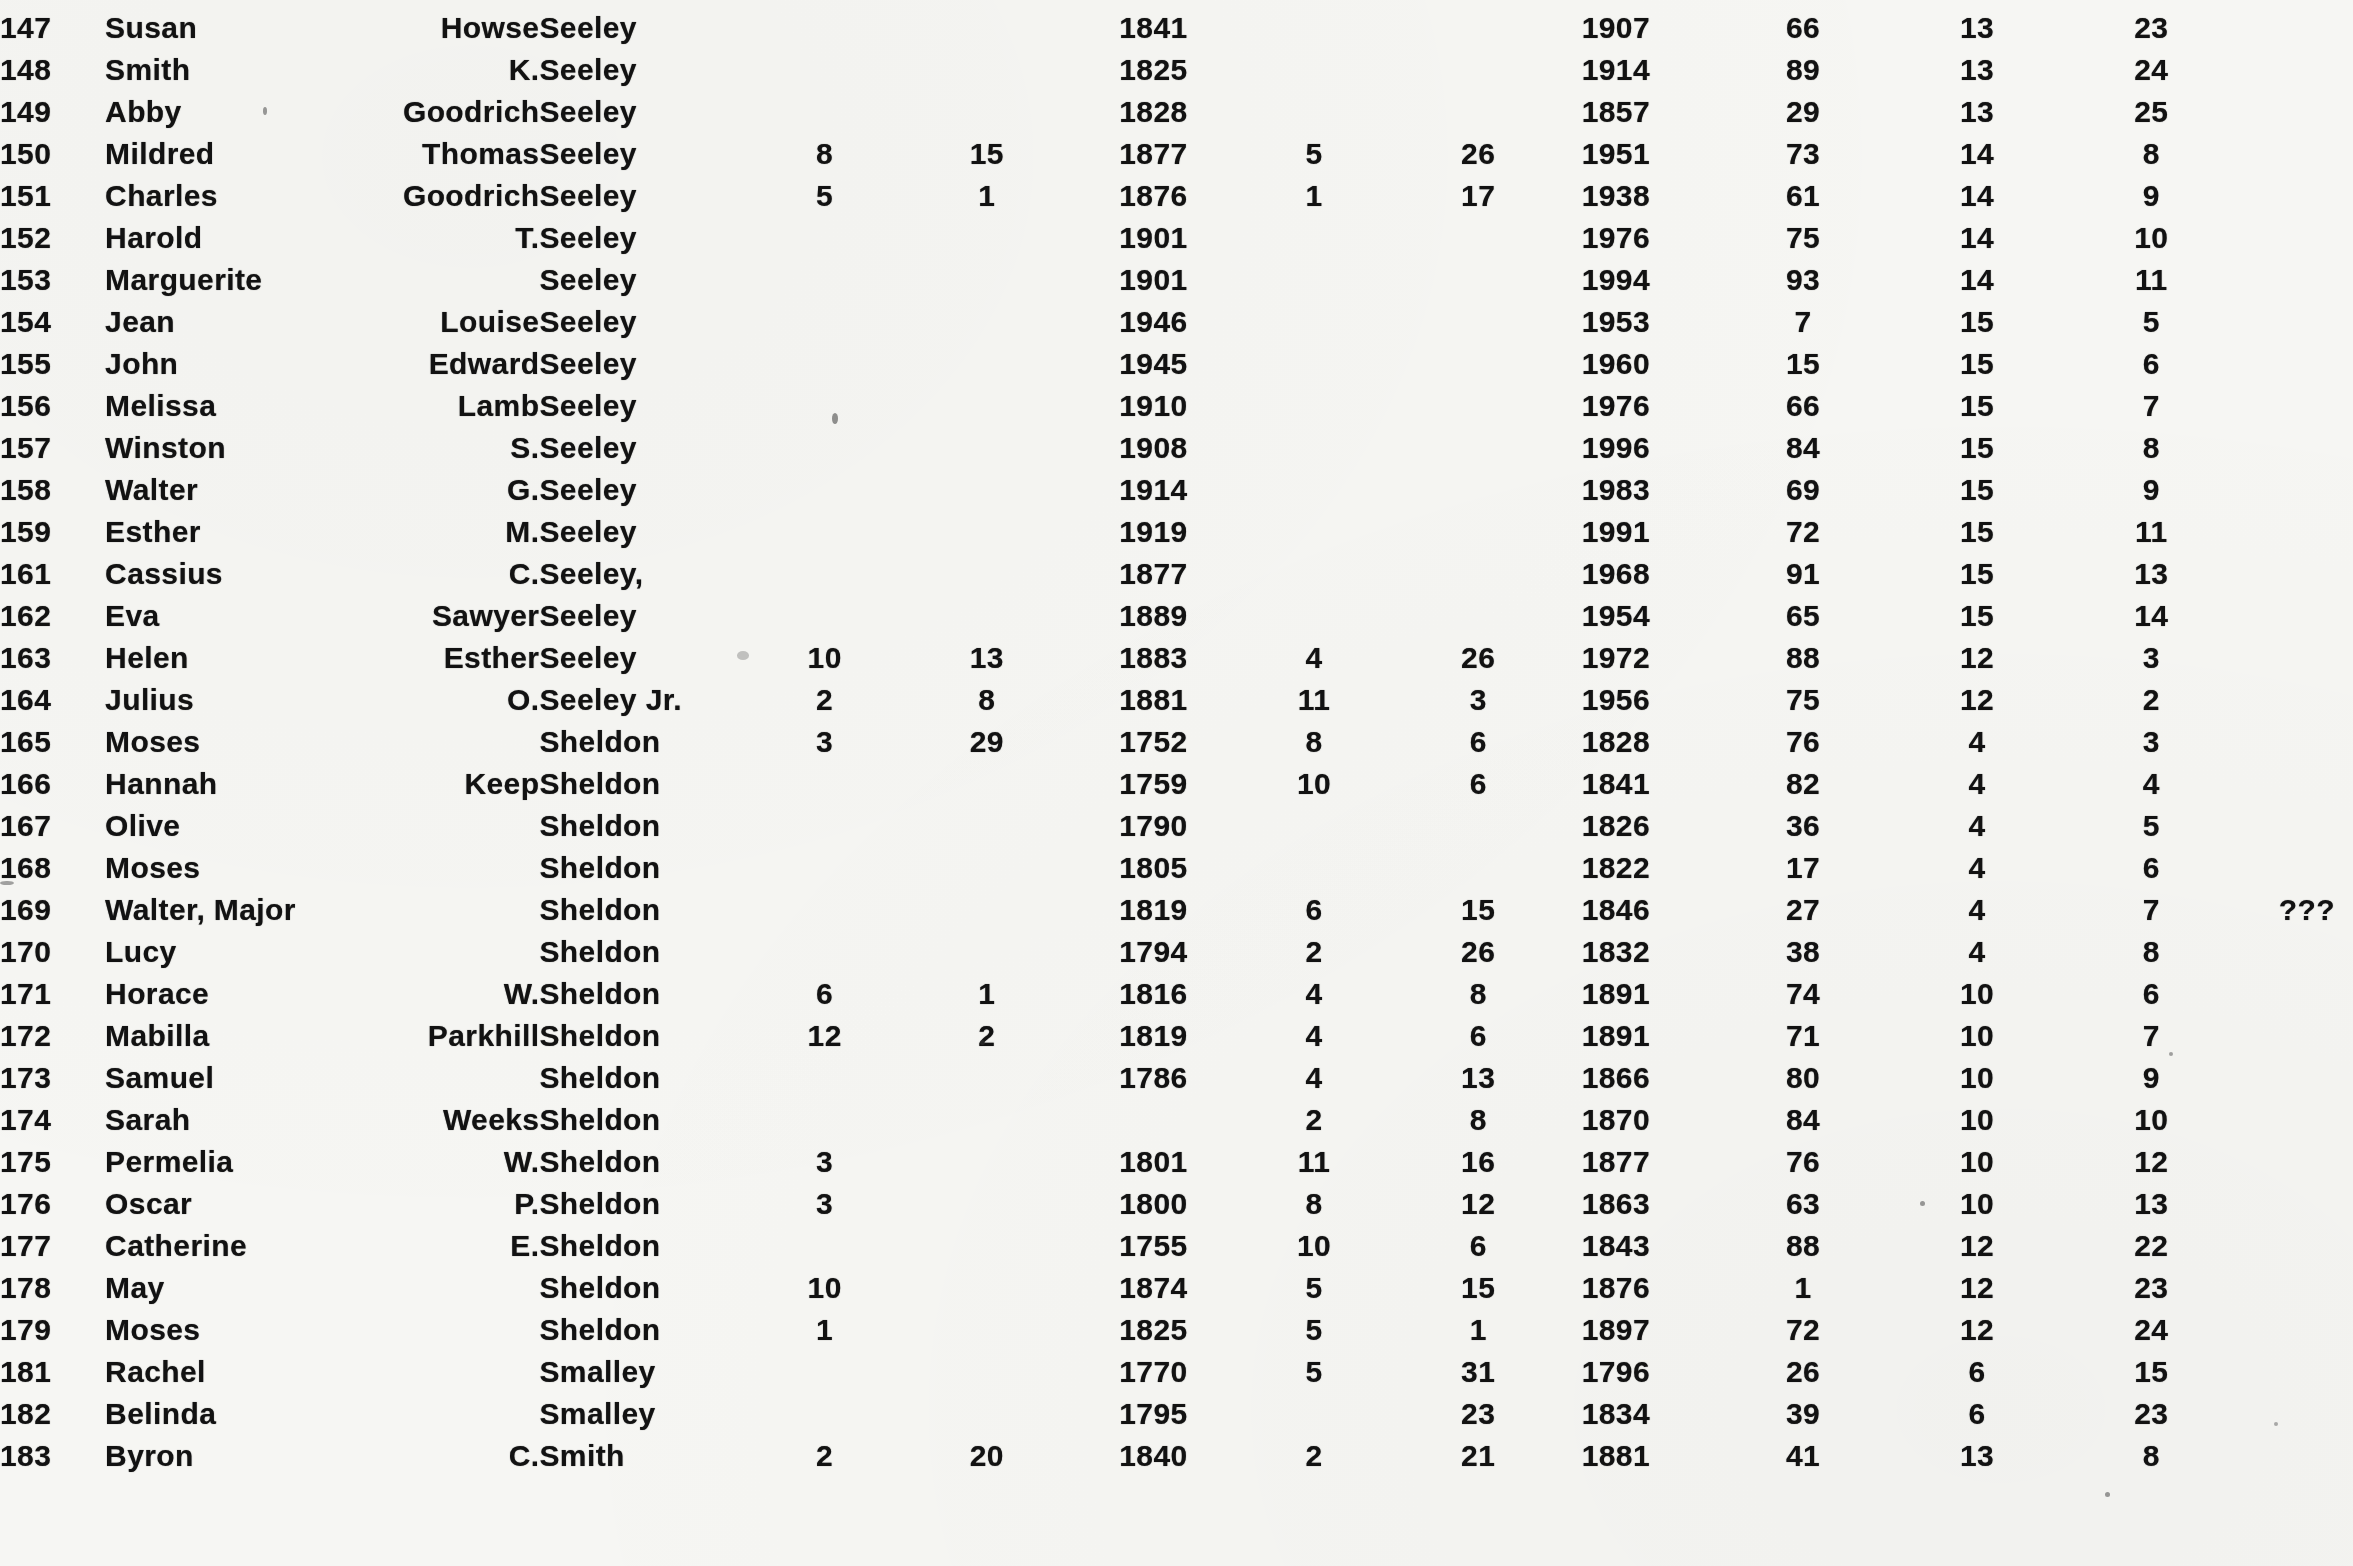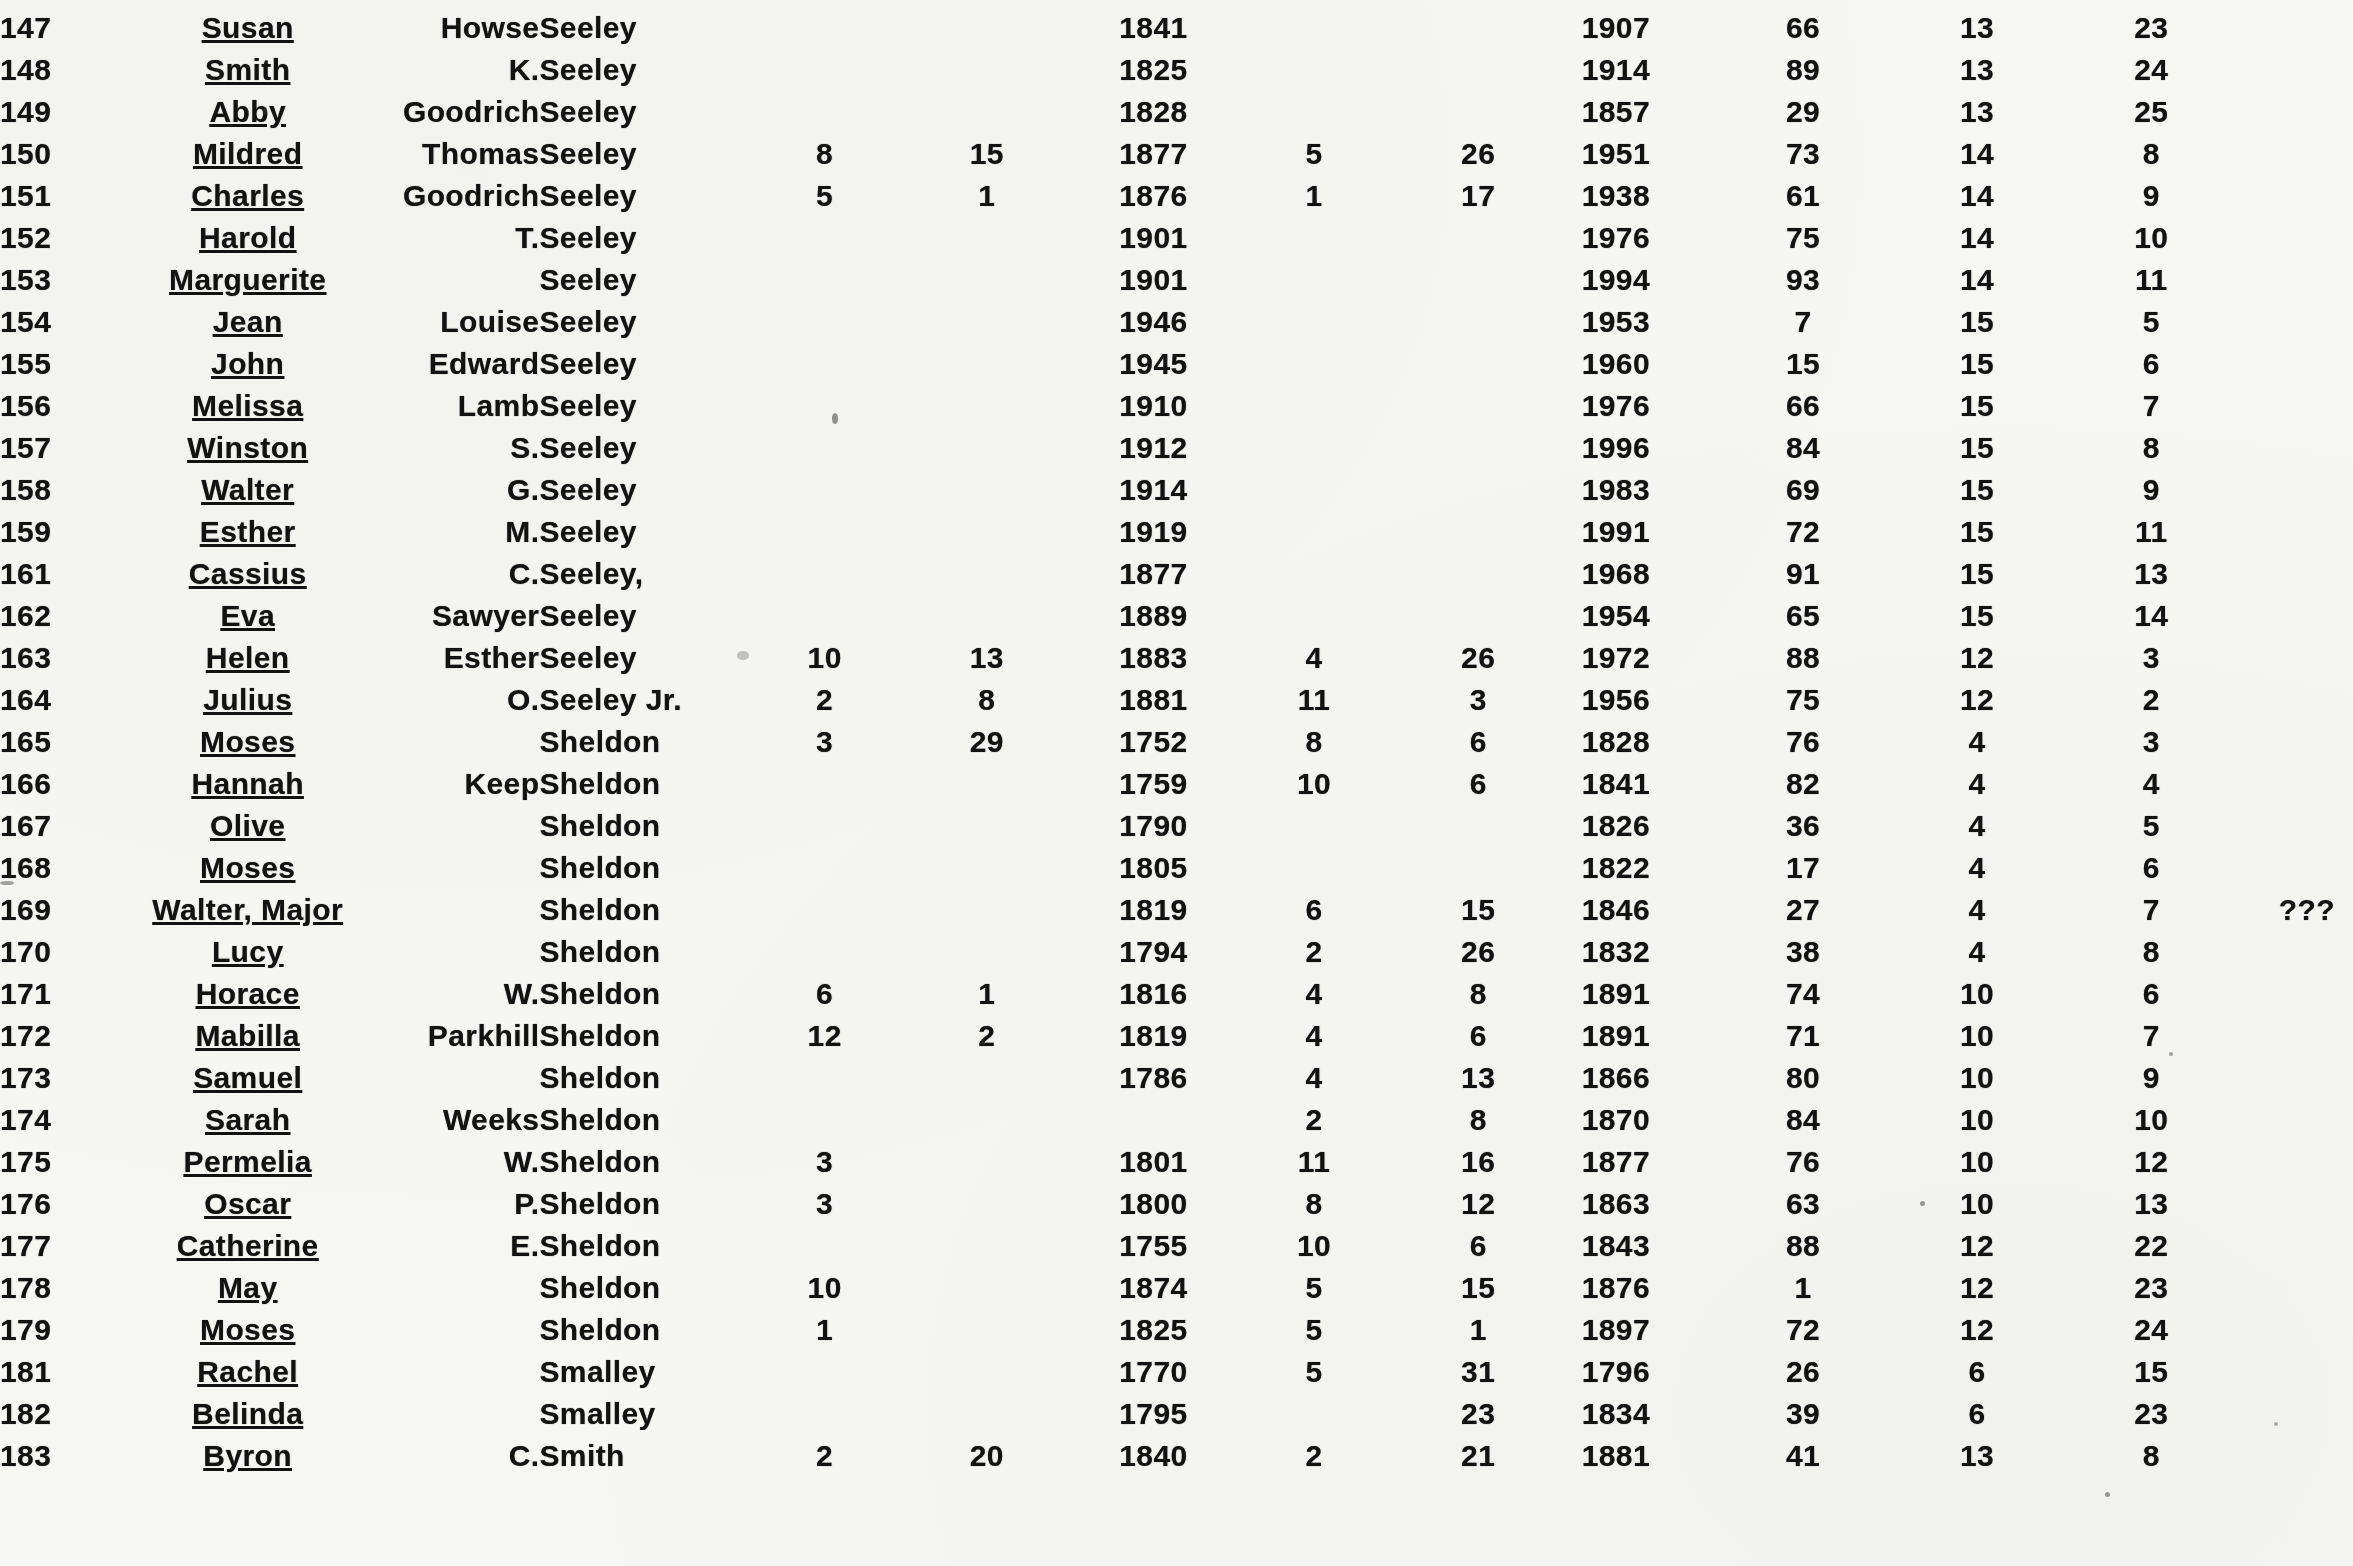--- a/index.html
+++ b/index.html
@@ -32,21 +32,21 @@
     height: 42px;
     padding: 0;
     font-size: 30px;
     line-height: 42px;
     white-space: nowrap;
     overflow: visible;
     text-shadow: 0 0 1.1px rgba(25,25,25,0.55);
     letter-spacing: 0.4px;
   }
   td.c-id      { text-align: left; padding-left: 26px; }
-  td.c-first   { text-align: center; padding-left: 31px; text-decoration: underline; }
+  td.c-first   { text-align: left; padding-left: 31px; }
   td.c-middle  { text-align: right; padding-left: 31px; }
   td.c-last    { text-align: left; padding-left: 35px; }
   td.c-num     { text-align: center; }
   td.c-note    { text-align: left; padding-left: 7px; }
   .speck {
     position: absolute;
     background: #3a3a3a;
     border-radius: 50%;
     opacity: 0.55;
   }
@@ -233,21 +233,21 @@
           <td class="c-num">7</td>
           <td class="c-note"></td>
         </tr>
         <tr>
           <td class="c-id">157</td>
           <td class="c-first">Winston</td>
           <td class="c-middle">S.</td>
           <td class="c-last">Seeley</td>
           <td class="c-num"></td>
           <td class="c-num"></td>
-          <td class="c-num">1912</td>
+          <td class="c-num">1908</td>
           <td class="c-num"></td>
           <td class="c-num"></td>
           <td class="c-num">1996</td>
           <td class="c-num">84</td>
           <td class="c-num">15</td>
           <td class="c-num">8</td>
           <td class="c-note"></td>
         </tr>
         <tr>
           <td class="c-id">158</td>

